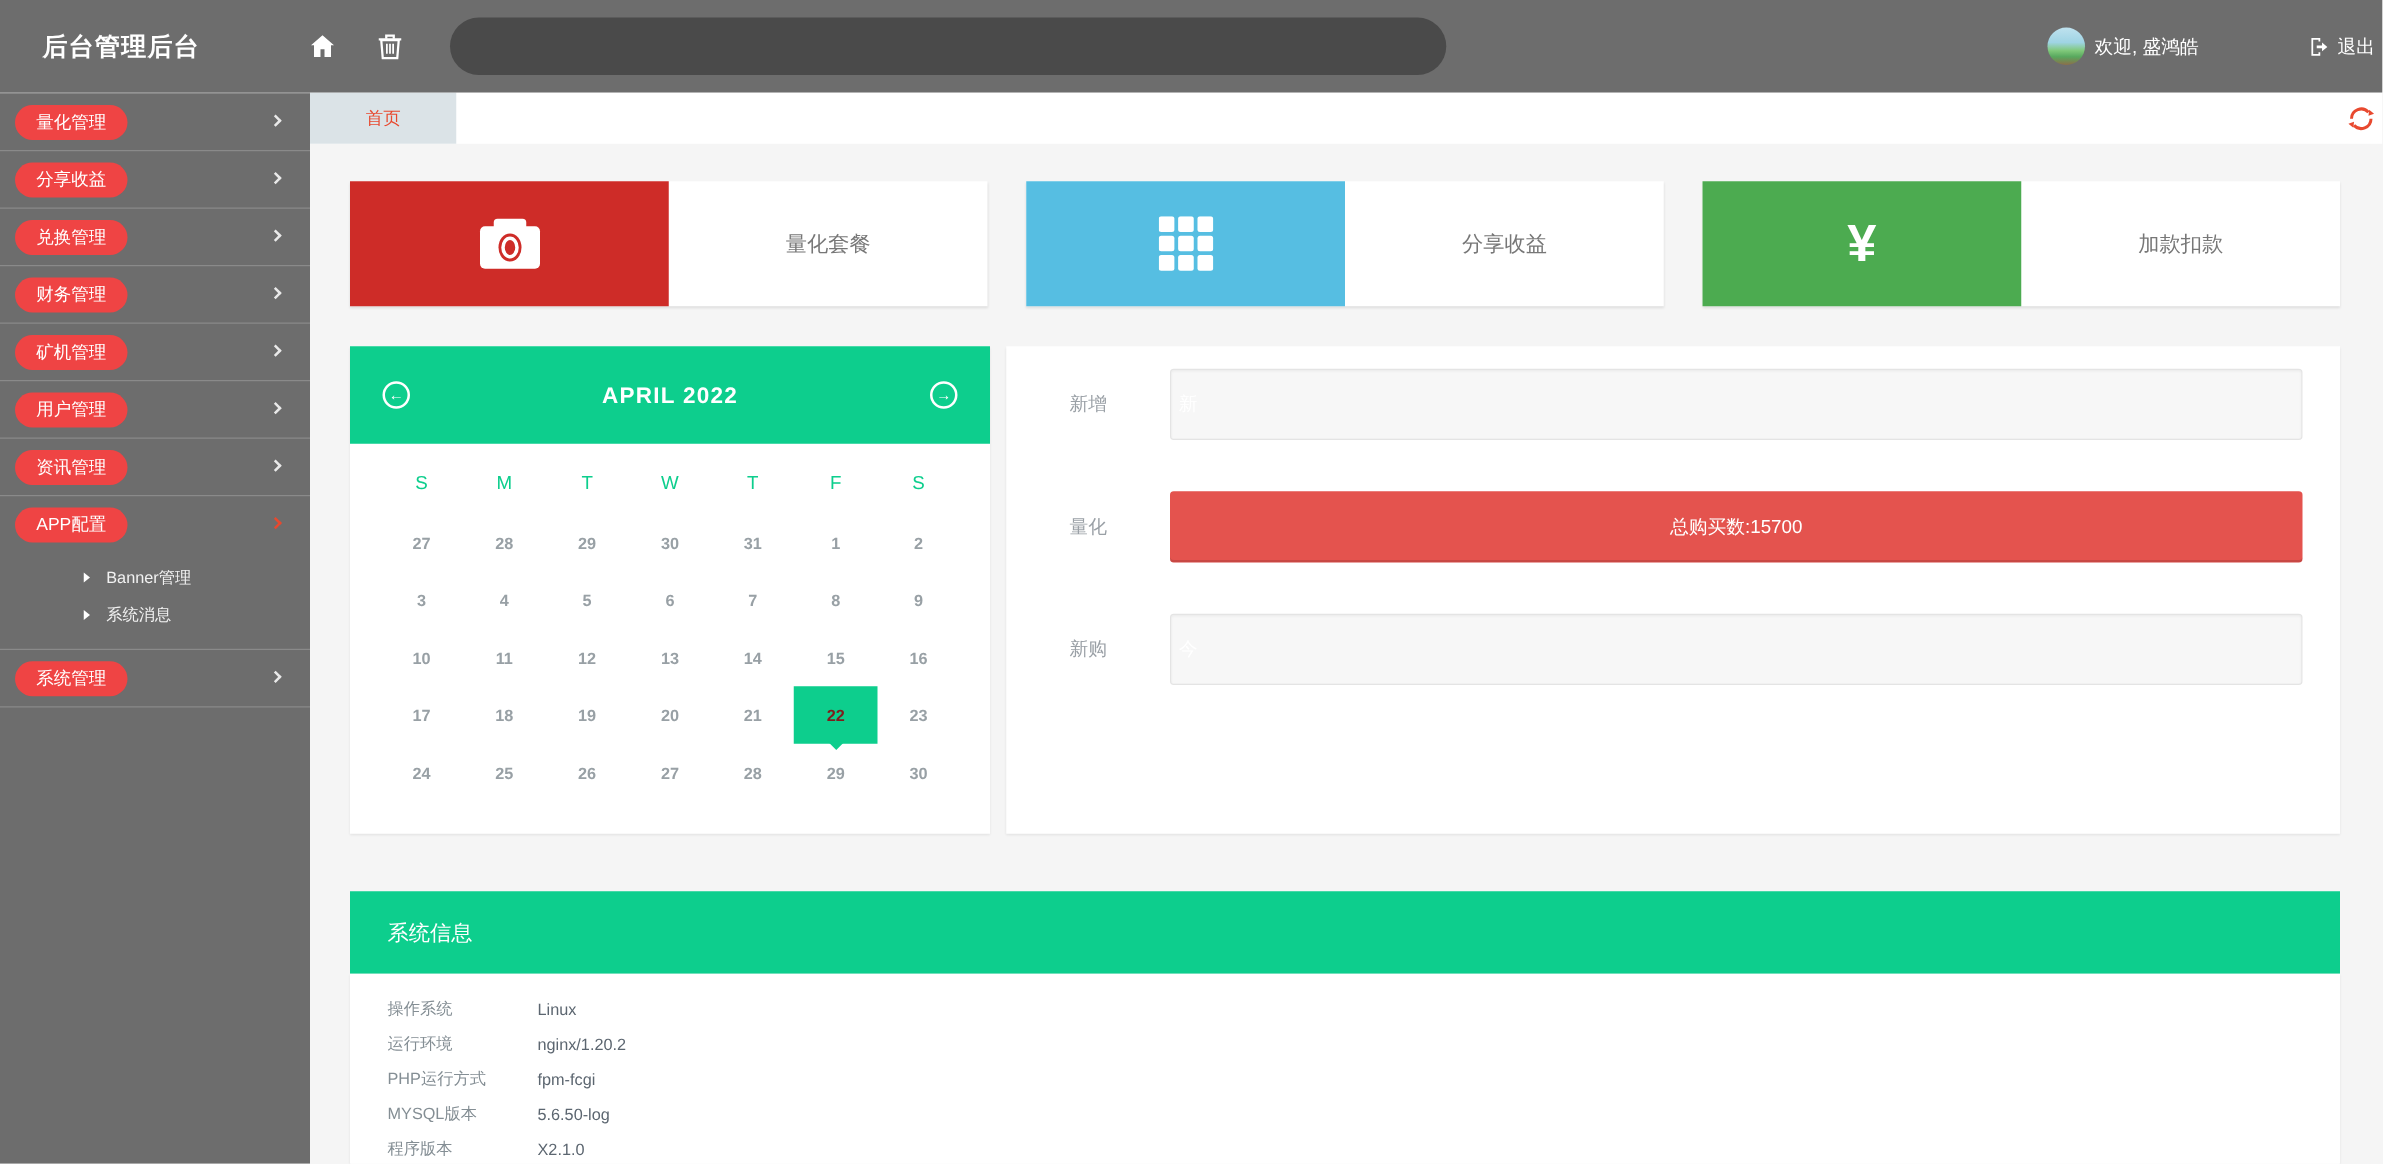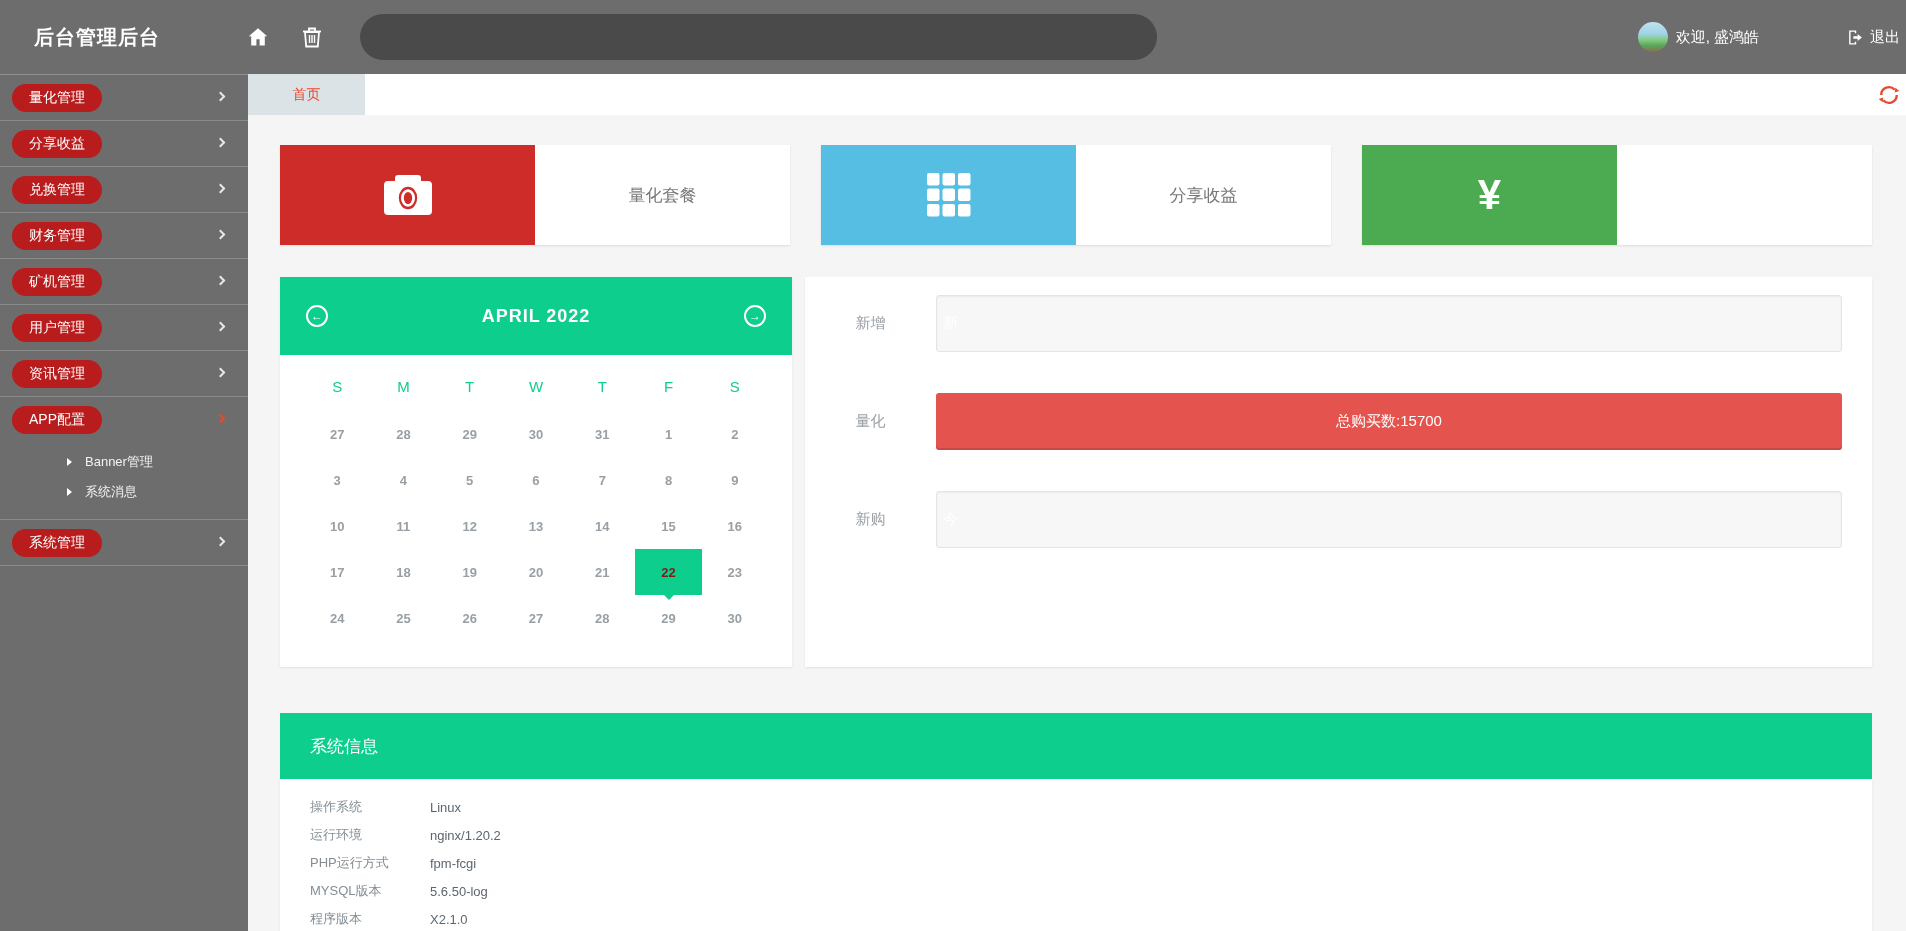--- a/index.html
+++ b/index.html
@@ -15,21 +15,21 @@
   .nav-right { margin-left:auto; display:flex; align-items:center; margin-right:6px; color:#fff; font-size:15px; }
   .avatar { width:30px; height:30px; border-radius:50%; margin-right:8px; overflow:hidden;
             background:linear-gradient(180deg,#bfe2ef 0%,#9fd4e4 40%,#7fc879 62%,#58a85e 78%,#8d6e4a 100%); }
   .welcome { white-space:nowrap; }
   .logout { display:flex; align-items:center; gap:6px; margin-left:88px; cursor:pointer; white-space:nowrap; }
 
   
   .sidebar { position:absolute; top:74px; left:0; bottom:0; width:248px; background:#6d6d6d; border-top:1px solid rgba(255,255,255,.25); }
   .menu-item { position:relative; height:46px; display:flex; align-items:center; padding-left:12px; border-bottom:1px solid rgba(255,255,255,.2); cursor:pointer; }
   .menu-item.no-border { border-bottom:none; }
-  .menu-pill { background:#b91c1c; color:#fff; font-size:14px; padding:5px 17px; border-radius:15px; white-space:nowrap; }
+  .menu-pill { background:#ef4444; color:#fff; font-size:14px; padding:5px 17px; border-radius:15px; white-space:nowrap; }
   .chevron { position:absolute; right:24px; top:50%; width:7px; height:7px; margin-top:-5px;
              border-top:2px solid rgba(255,255,255,.85); border-right:2px solid rgba(255,255,255,.85); transform:rotate(45deg); }
   .chevron.hot { border-color:#e8492f; }
   .submenu { border-bottom:1px solid rgba(255,255,255,.2); padding:4px 12px 12px; }
   .submenu-item { height:30px; display:flex; align-items:center; padding-left:55px; color:#f2f2f2; font-size:13px; cursor:pointer; }
   .tri { width:0; height:0; border-left:5px solid #fff; border-top:4px solid transparent; border-bottom:4px solid transparent; margin-right:13px; }
 
   
   .main { position:absolute; left:248px; top:74px; right:0; bottom:0; background:#f5f5f5; }
   .tabstrip { height:41px; background:#fff; display:flex; align-items:stretch; }
@@ -209,20 +209,21 @@
               <rect x="15.5" y="31" width="12.5" height="12.5" rx="2" fill="#fff"></rect>
               <rect x="31" y="31" width="12.5" height="12.5" rx="2" fill="#fff"></rect>
             </svg>
           </div>
           <div class="card-label">分享收益</div>
         </div>
         <div class="card">
           <div class="card-block" style="background: rgb(76, 171, 80);">
             <span class="yen-glyph">¥</span>
           </div>
+          <div class="card-label">加款扣款</div>
         </div>
       </div>
 
     <div class="middle">
       <div class="calendar">
         <div class="cal-header">
           <div class="cal-nav prev">←</div>
           <div class="cal-title">APRIL 2022</div>
           <div class="cal-nav next">→</div>
         </div>

